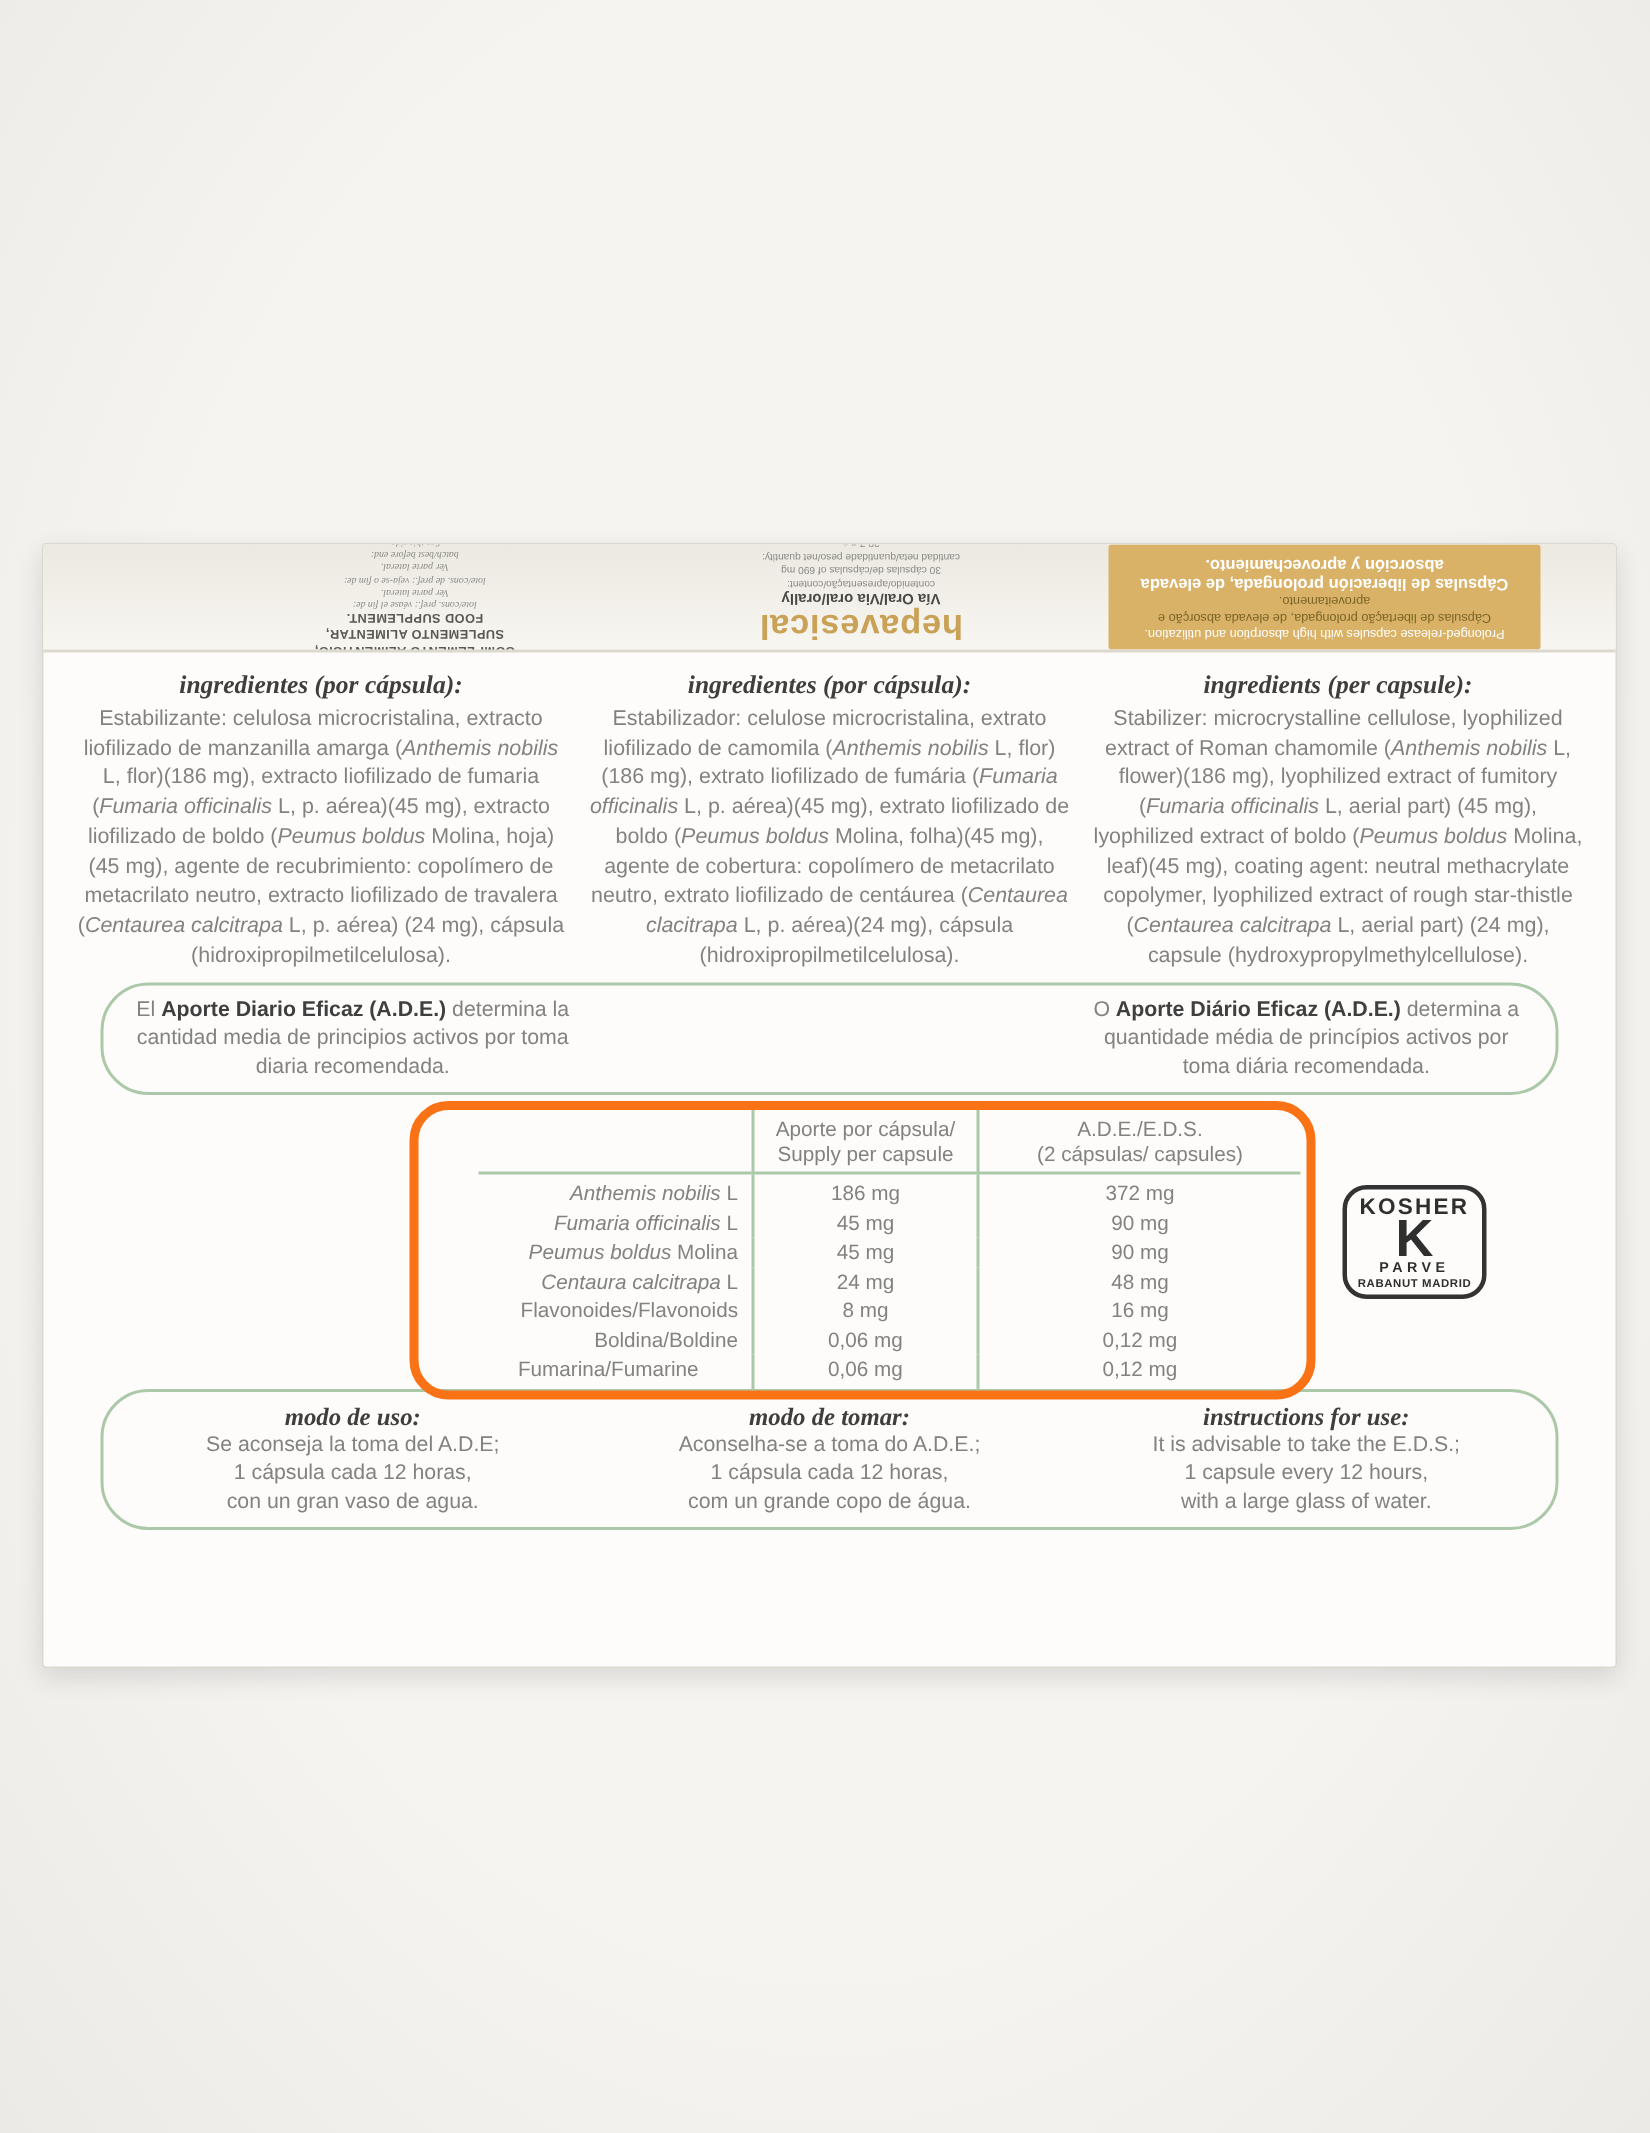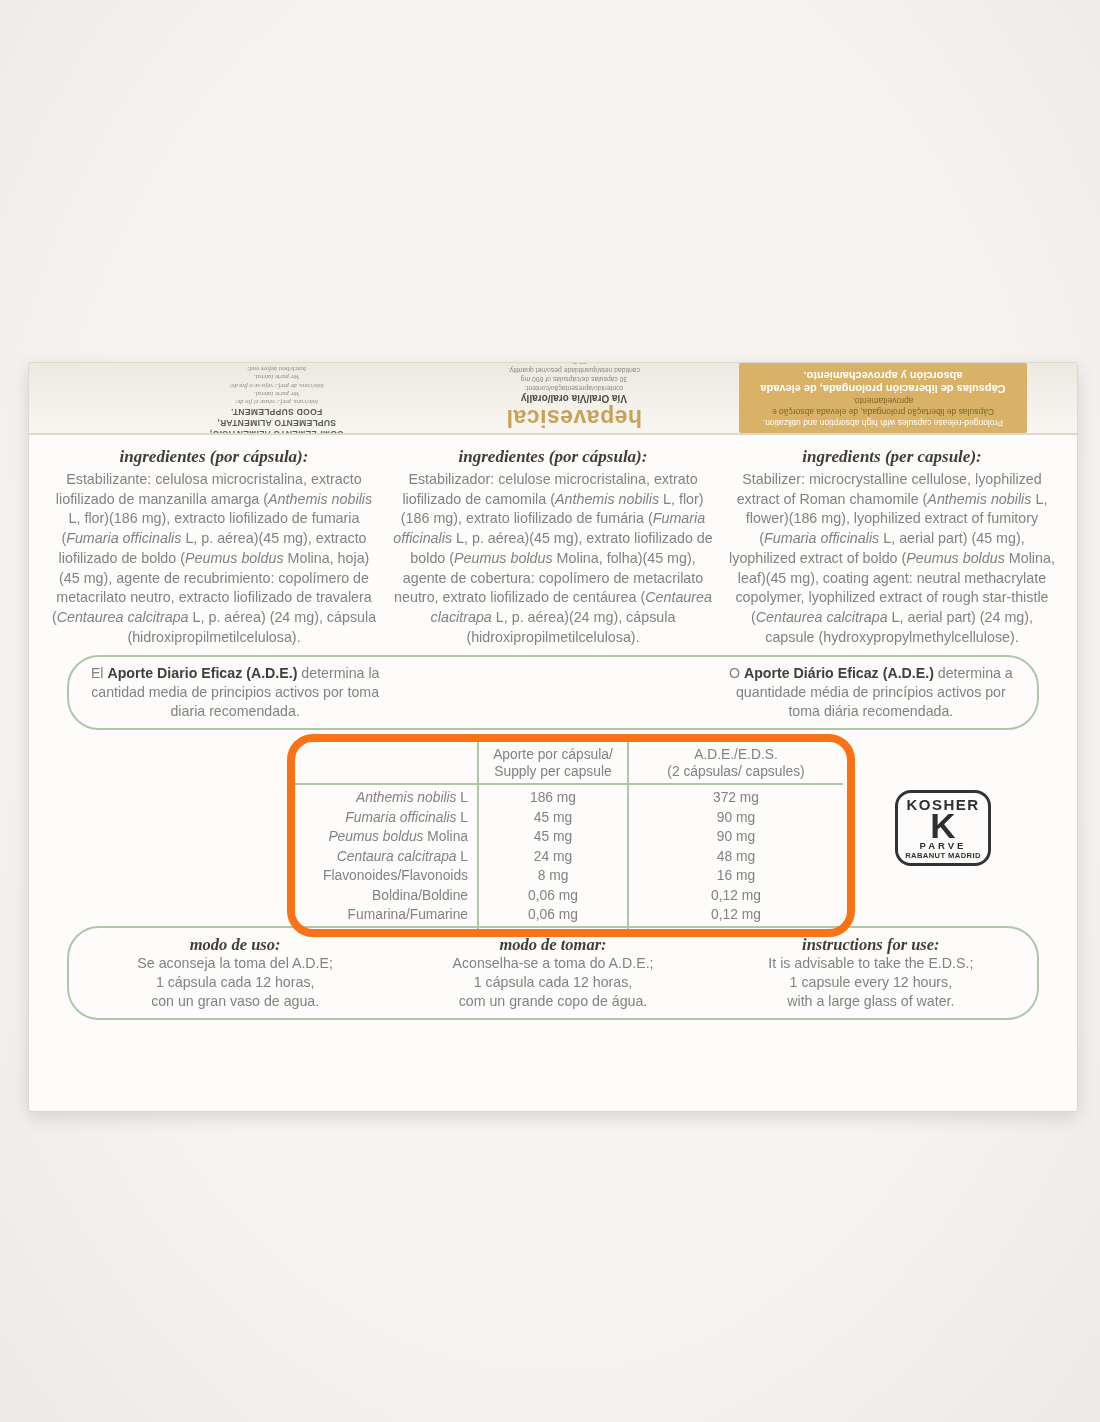--- a/index.html
+++ b/index.html
@@ -35,30 +35,30 @@
   .ing-title{font-family:"Liberation Serif",serif;font-weight:bold;font-style:italic;
              font-size:17px;color:#3f3e3c;margin-bottom:3px;}
   .ing-body{font-size:14.3px;line-height:1.38;color:#828282;}
   
   .ade{margin:8px 38px 0;border:2px solid #abc9a8;border-radius:32px;display:flex;
        justify-content:space-between;padding:7px 20px;box-sizing:border-box;}
   .ade-cell{width:31.5%;text-align:center;font-size:14.2px;line-height:1.32;color:#828282;}
   .ade-cell .b{color:#3f3f3f;}
   
   .mid{position:relative;height:196px;}
-  .nutrition{position:absolute;left:258px;top:4px;width:552px;
-             border:8px solid #f97316;border-radius:26px;overflow:hidden;
-             display:grid;grid-template-columns:182px 150px 216px;background:transparent;}
+  .nutrition{position:absolute;left:244px;top:4px;width:552px;
+             border:6px solid #f97316;border-radius:26px;overflow:hidden;
+             display:grid;grid-template-columns:182px 150px 216px;background:transparent;padding-left:40px;}
   .cell{font-size:13.8px;color:#828282;line-height:19.5px;}
   .hcell{border-bottom:2px solid #abc9a8;text-align:center;padding:4px 0 3px;line-height:1.25;}
   .vline{border-left:2px solid #abc9a8;}
   .label{text-align:right;padding-right:9px;}
   .val{text-align:center;}
   .first-row{padding-top:3px;}
-  .last-row{padding-bottom:4px;}
+  .last-row{padding-bottom:4px;text-align:center;}
   .kosher{position:absolute;left:866px;top:60px;width:96px;height:76px;
           border:3px solid #333333;border-radius:16px;text-align:center;color:#2f2f2f;
           padding-top:4px;box-sizing:border-box;}
   .kosher-top{font-size:15px;font-weight:bold;letter-spacing:1.5px;line-height:1;}
   .kosher-k{font-size:35px;font-weight:bold;line-height:0.82;}
   .kosher-parve{font-size:9.5px;font-weight:bold;letter-spacing:3px;line-height:1.2;}
   .kosher-bottom{font-size:7.6px;font-weight:bold;letter-spacing:0.4px;line-height:1.1;}
   
   .usage{margin:0 38px;border:2px solid #abc9a8;border-radius:32px;display:flex;
          justify-content:space-between;padding:7px 20px;box-sizing:border-box;}

